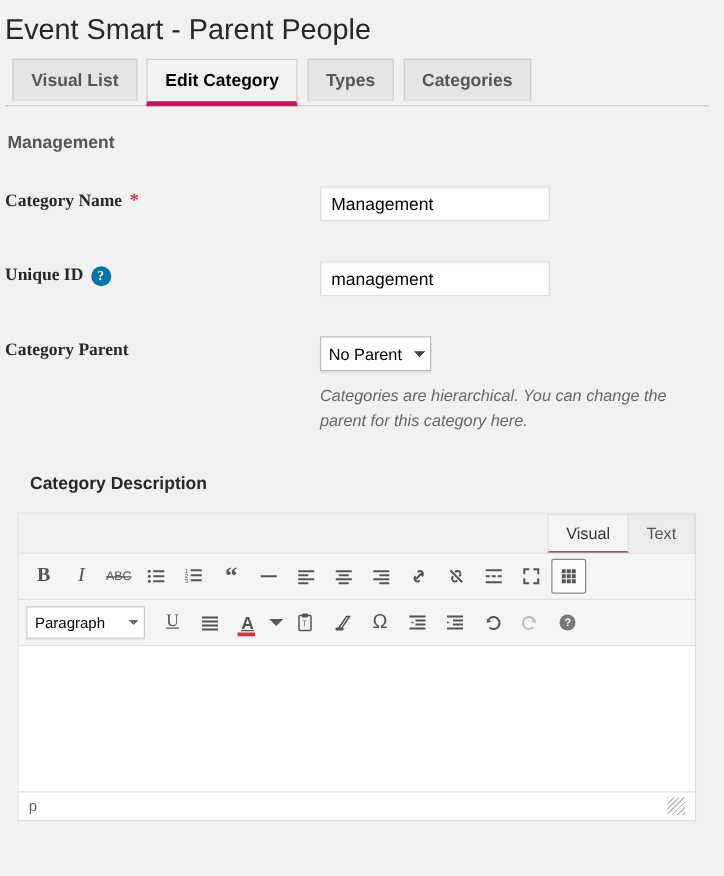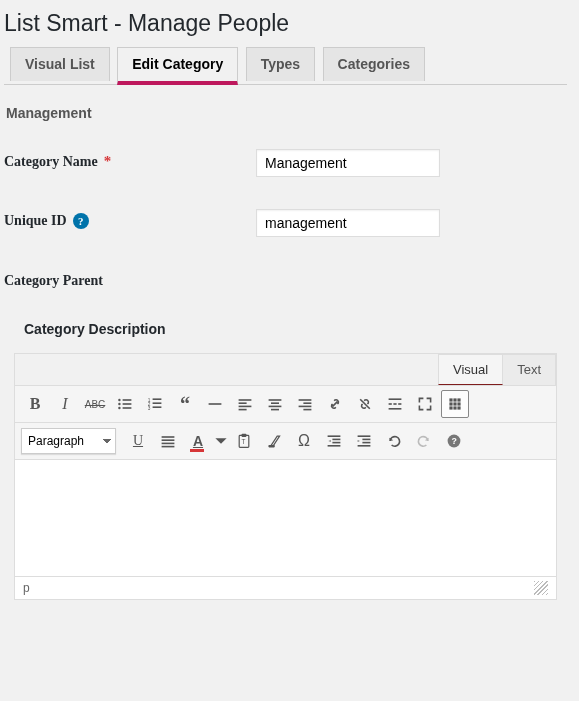--- a/index.html
+++ b/index.html
@@ -32,21 +32,21 @@
 .status-bar { border-top: 1px solid #ddd; background: #fff; padding: 4px 8px; font-size: 12px; color: #666; display: flex; justify-content: space-between; align-items: center; }
 .resize-grip { width: 14px; height: 14px; background: repeating-linear-gradient(135deg, #bbb 0 1px, transparent 1px 3px); cursor: nwse-resize; }
 .bold { font-weight: 900; font-family: Georgia, serif; font-size: 16px; }
 .italic { font-style: italic; font-family: Georgia, serif; font-size: 16px; }
 .underline-a { text-decoration: underline; font-weight: 600; }
 </style>
 </head>
 <body>
 
 <div class="wrap">
-  <h1>List Smart - Manage People</h1>
+  <h1>Event Smart - Parent People</h1>
 
   <div class="nav-tab-wrapper">
     <a class="nav-tab">Visual List</a>
     <a class="nav-tab active">Edit Category</a>
     <a class="nav-tab">Types</a>
     <a class="nav-tab">Categories</a>
   </div>
 
   <div class="section-hdr">Management</div>
 
@@ -66,20 +66,26 @@
       <span class="help-badge">?</span>
     </div>
     <div class="form-field">
       <input type="text" value="management" style="">
     </div>
   </div>
 
   <div class="form-row">
     <div class="form-label">
       <span>Category Parent</span>
+    </div>
+    <div class="form-field">
+      <select>
+        <option>No Parent</option>
+      </select>
+      <div class="hint">Categories are hierarchical. You can change the parent for this category here.</div>
     </div>
   </div>
 
   <div class="desc-label">Category Description</div>
 
   <div class="editor-wrap">
     <div class="editor-tabs">
       <div class="editor-tab active">Visual</div>
       <div class="editor-tab">Text</div>
     </div>

